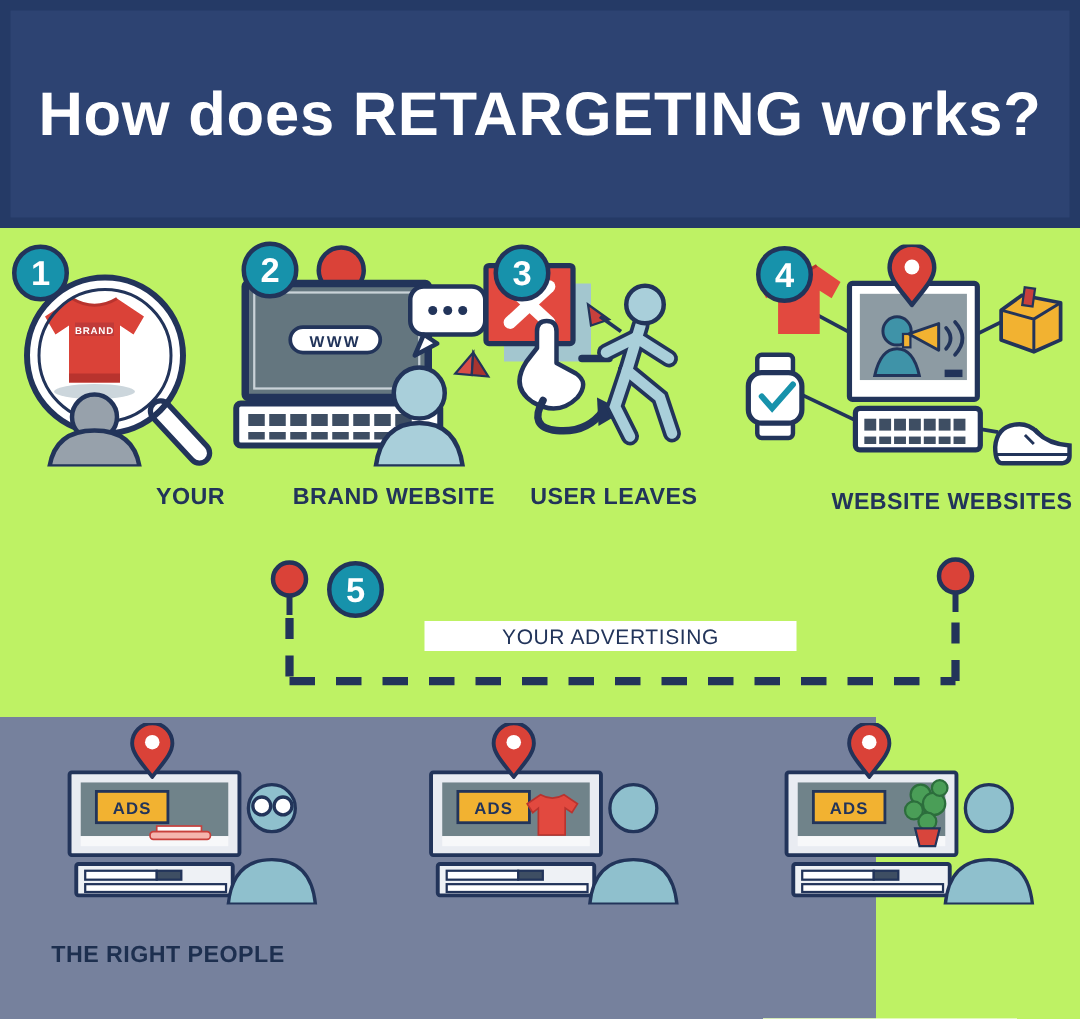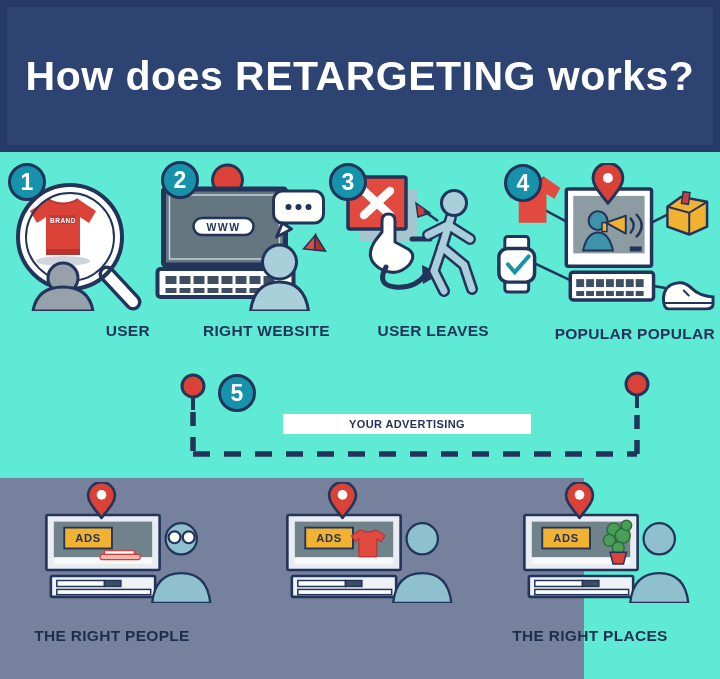--- a/index.html
+++ b/index.html
@@ -1,17 +1,17 @@
 <!DOCTYPE html>
 <html><head>
 <meta charset="utf-8">
 <style>
   html,body{margin:0;padding:0;background:#ffffff;}
   .canvas{position:relative;width:720px;height:679px;overflow:hidden;
-          font-family:"Liberation Sans",sans-serif;background:#5eead4;}
+          font-family:"Liberation Sans",sans-serif;background:#bef264;}
 
   
   .header{position:absolute;top:0;left:0;width:720px;height:152px;
           background:#2d4372;box-shadow:inset 0 0 0 7px #253a66;
           display:flex;align-items:center;justify-content:center;}
   .title{color:#ffffff;font-size:41px;font-weight:bold;letter-spacing:.5px;margin:0;}
 
   
   .badge{position:absolute;width:38px;height:38px;border-radius:50%;
          background:#1792ab;border:3px solid #22345a;box-sizing:border-box;
@@ -19,22 +19,22 @@
          display:flex;align-items:center;justify-content:center;z-index:3;}
 
   
   .step-col{position:absolute;top:163px;text-align:right;}
   .step-label{font-weight:bold;color:#22345a;font-size:15.5px;letter-spacing:.3px;
               margin-top:7px;white-space:nowrap;}
 
   
   .route-svg{position:absolute;top:370px;left:0;z-index:1;}
   .step5-text{position:absolute;top:414px;left:283px;width:248px;z-index:2;
-              background:#ffffff;text-align:center;font-weight:bold;color:#22345a;
-              font-size:11px;line-height:16px;letter-spacing:.4px;padding:2px 0;}
+              background:#ffffff;text-align:center;font-weight:normal;color:#22345a;
+              font-size:14px;line-height:16px;letter-spacing:.4px;padding:2px 0;}
 
   
   .results{position:absolute;top:478px;left:0;width:584px;height:201px;background:#76819d;}
   .result-item{position:absolute;top:4px;width:200px;text-align:center;}
   .result-item svg{transform:translateX(10px);}
   .result-label{margin-top:20px;font-weight:bold;color:#1d2f4f;font-size:15.5px;
                 letter-spacing:.3px;white-space:nowrap;text-align:center;}
 </style>
 </head>
 <body>
@@ -54,21 +54,21 @@
       <path d="M48 36 Q63 45 78 36" stroke="#b8332e" stroke-width="2" fill="none"></path>
       <rect x="50" y="52" width="26" height="9" fill="#c03a38"></rect>
       <text x="63" y="59.5" text-anchor="middle" font-size="6.5" font-weight="bold" fill="#ffffff" letter-spacing=".5" font-family="Liberation Sans, sans-serif">BRAND</text>
       <line x1="107" y1="111" x2="133" y2="139" stroke="#22345a" stroke-width="17" stroke-linecap="round"></line>
       <line x1="107" y1="111" x2="133" y2="139" stroke="#ffffff" stroke-width="10" stroke-linecap="round"></line>
       <circle cx="70" cy="74" r="52" fill="none" stroke="#22345a" stroke-width="4"></circle>
       <circle cx="70" cy="74" r="44" fill="none" stroke="#22345a" stroke-width="2"></circle>
       <circle cx="63" cy="115" r="15" fill="#97a1ab" stroke="#22345a" stroke-width="3"></circle>
       <path d="M33 148 Q37 124 63 124 Q89 124 93 148 Z" fill="#97a1ab" stroke="#22345a" stroke-width="3"></path>
     </svg>
-    <div class="step-label">USER</div>
+    <div class="step-label">YOUR</div>
   </div>
   <div class="badge" style="left:8px;top:163px;">
     <span>1</span>
   </div>
 
   <div class="step-col" style="left:155px;width:175px;">
     <svg width="175" height="148" viewBox="0 0 170 148">
       <path d="M70 2 C61.5 2 55 8.8 55 17.5 C55 25 62 32 70 42.5 C78 32 85 25 85 17.5 C85 8.8 78.5 2 70 2 Z" fill="#da4238" stroke="#22345a" stroke-width="3" stroke-linejoin="round"></path>
       <rect x="6" y="26" width="122" height="76" rx="2" fill="#64767f" stroke="#22345a" stroke-width="5"></rect>
       <rect x="12" y="32" width="110" height="64" fill="none" stroke="#c9d2d8" stroke-width="1.5"></rect>
@@ -96,27 +96,27 @@
       <rect x="116" y="28" width="50" height="32" rx="9" fill="#ffffff" stroke="#22345a" stroke-width="3"></rect>
       <path d="M125 60 l-6 14 l15 -8 Z" fill="#ffffff" stroke="#22345a" stroke-width="3" stroke-linejoin="round"></path>
       <circle cx="131" cy="44" r="3" fill="#22345a"></circle>
         <circle cx="141" cy="44" r="3" fill="#22345a"></circle>
         <circle cx="151" cy="44" r="3" fill="#22345a"></circle>
       <circle cx="122" cy="99" r="17" fill="#a9cfda" stroke="#22345a" stroke-width="3"></circle>
       <path d="M93 148 Q97 119 122 119 Q147 119 151 148 Z" fill="#a9cfda" stroke="#22345a" stroke-width="3"></path>
       <polygon points="158,72 146,86 157,87" fill="#d94f48" stroke="#22345a" stroke-width="1.5"></polygon>
       <polygon points="158,72 168,88 157,87" fill="#a83430" stroke="#22345a" stroke-width="1.5"></polygon>
     </svg>
-    <div class="step-label">RIGHT WEBSITE</div>
+    <div class="step-label">BRAND WEBSITE</div>
   </div>
   <div class="badge" style="left:161px;top:161px;">
     <span>2</span>
   </div>
 
-  <div class="step-col" style="left:324px;width:165px;">
+  <div class="step-col" style="left:300px;width:165px;">
     <svg width="165" height="148" viewBox="0 0 165 148">
       <rect x="36" y="26" width="58" height="52" fill="#a3c6cf"></rect>
       <rect x="24" y="14" width="58" height="52" rx="2" fill="#e2493f" stroke="#22345a" stroke-width="3.5"></rect>
       <line x1="40" y1="28" x2="66" y2="52" stroke="#ffffff" stroke-width="8.5" stroke-linecap="round"></line>
       <line x1="66" y1="28" x2="40" y2="52" stroke="#ffffff" stroke-width="8.5" stroke-linecap="round"></line>
       <path d="M58 58 q0 -7 6.5 -7 q6.5 0 6.5 7 v21 l13 7 q9 6 1 16 q-13 13 -30 3 q-15 -10 -4 -27 l7 -9 Z" fill="#ffffff" stroke="#22345a" stroke-width="3" stroke-linejoin="round"></path>
       <line x1="88" y1="76" x2="106" y2="76" stroke="#22345a" stroke-width="5" stroke-linecap="round"></line>
       <path d="M62 104 q-10 18 9 20 q20 2 31 -13" fill="none" stroke="#22345a" stroke-width="5" stroke-linecap="round"></path>
       <polygon points="98,102 116,111 99,121" fill="#22345a"></polygon>
       <g stroke="#22345a" stroke-width="12" stroke-linecap="round" fill="none">
@@ -185,21 +185,21 @@
       <path d="M182 44 L204 50 L222 39 M204 50 L204 72" fill="none" stroke="#22345a" stroke-width="2"></path>
       <rect x="197" y="29" width="7" height="12" fill="#c8403c" stroke="#22345a" stroke-width="1.5" transform="rotate(8 200 35)"></rect>
       <rect x="18" y="74" width="24" height="14" rx="3" fill="#ffffff" stroke="#22345a" stroke-width="3"></rect>
       <rect x="18" y="118" width="24" height="12" rx="3" fill="#ffffff" stroke="#22345a" stroke-width="3"></rect>
       <rect x="12" y="86" width="36" height="34" rx="9" fill="#ffffff" stroke="#22345a" stroke-width="3.5"></rect>
       <path d="M21 102 l7 8 l14 -16" fill="none" stroke="#1792ab" stroke-width="4" stroke-linecap="round"></path>
       <path d="M178 136 q1 -13 13 -15 q9 -1.5 15 5 q8 8 22 9 l0 7 q0 5 -7 5 l-38 0 q-5 0 -5 -11 Z" fill="#ffffff" stroke="#22345a" stroke-width="3"></path>
       <line x1="178" y1="141" x2="228" y2="141" stroke="#22345a" stroke-width="2"></line>
       <path d="M198 128 l6 6 M205 124 l6 6" stroke="#22345a" stroke-width="2" fill="none"></path>
     </svg>
-    <div class="step-label">POPULAR POPULAR</div>
+    <div class="step-label">WEBSITE WEBSITES</div>
   </div>
   <div class="badge" style="left:504px;top:164px;">
     <span>4</span>
   </div>
 
   <svg class="route-svg" width="720" height="110" viewBox="0 0 720 110">
     <line x1="193" y1="27" x2="193" y2="40" stroke="#22345a" stroke-width="4"></line>
     <circle cx="193" cy="16" r="11" fill="#da4238" stroke="#22345a" stroke-width="3"></circle>
     <path d="M193 42 V84" fill="none" stroke="#22345a" stroke-width="5.5" stroke-dasharray="14 11"></path>
     <path d="M193 84 H637" fill="none" stroke="#22345a" stroke-width="5.5" stroke-dasharray="17 14"></path>
@@ -276,17 +276,16 @@
         </g>
         <path d="M100 0 C90 0 82 8 82 18 C82 27 90 35 100 48 C110 35 118 27 118 18 C118 8 110 0 100 0 Z" fill="#da4238" stroke="#22345a" stroke-width="3.5" stroke-linejoin="round"></path>
         <circle cx="100" cy="17" r="6.5" fill="#ffffff"></circle>
         <rect x="32" y="126" width="140" height="28" rx="2" fill="#eef1f5" stroke="#22345a" stroke-width="3.5"></rect>
         <rect x="40" y="132" width="64" height="8" fill="#ffffff" stroke="#22345a" stroke-width="2"></rect>
         <rect x="104" y="132" width="22" height="8" fill="#3e4e63" stroke="#22345a" stroke-width="2"></rect>
         <rect x="40" y="144" width="126" height="7" fill="#ffffff" stroke="#22345a" stroke-width="2"></rect>
         <path d="M168 162 Q172 122 207 122 Q242 122 246 162 Z" fill="#8fc0cd" stroke="#22345a" stroke-width="3"></path>
         <circle cx="207" cy="76" r="21" fill="#8fc0cd" stroke="#22345a" stroke-width="3"></circle>
       </svg>
-      <div class="result-label">THE RIGHT PLACES</div>
     </div>
 
   </div>
 </div>
 
 </body></html>

